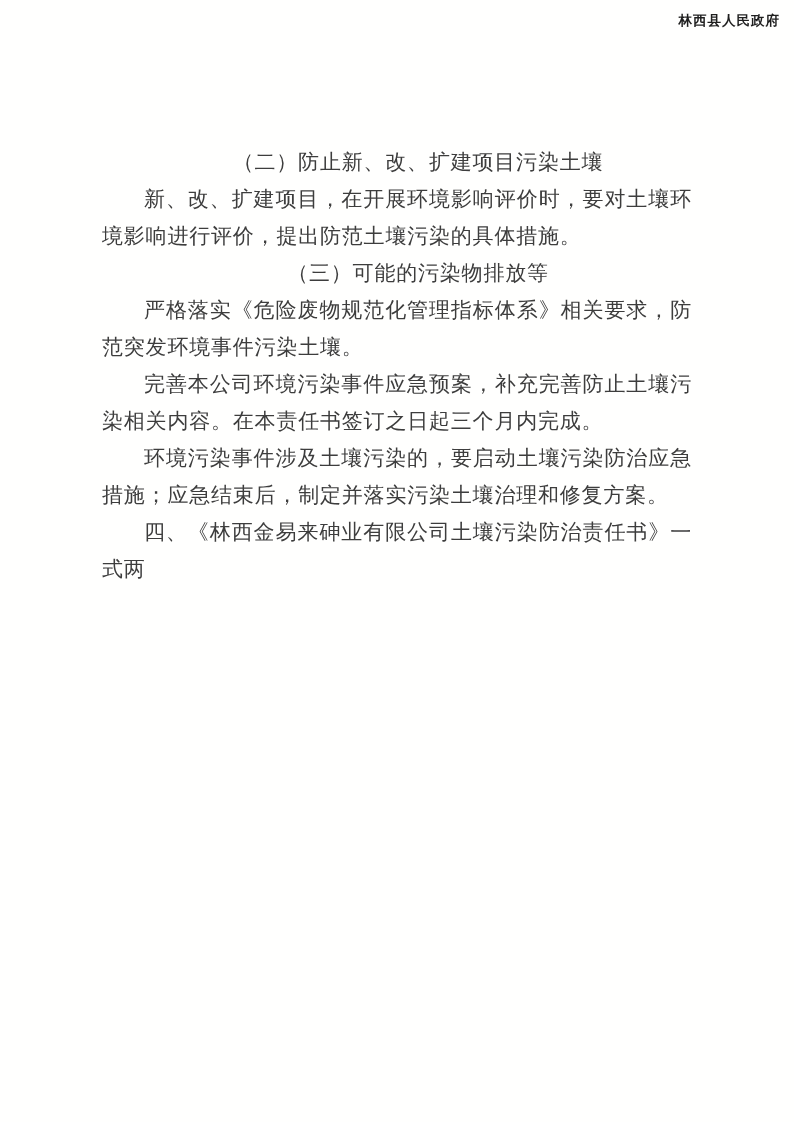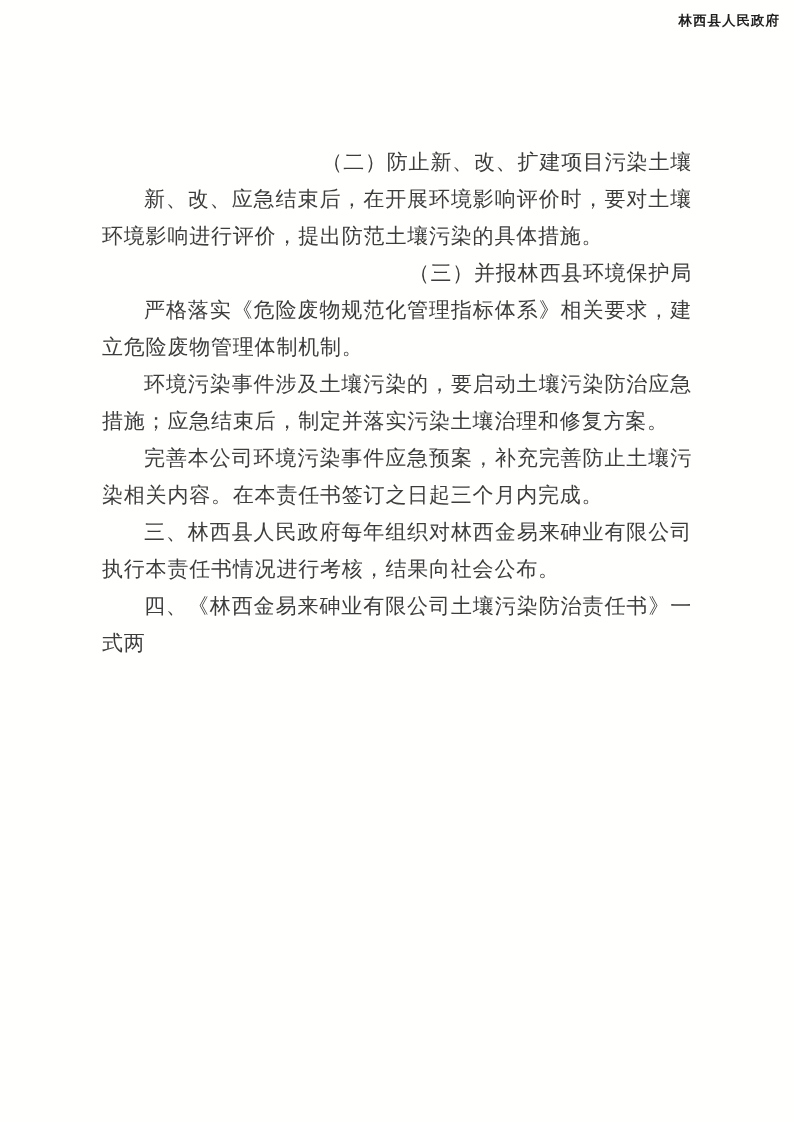--- a/index.html
+++ b/index.html
@@ -35,34 +35,33 @@
     margin: 0;
     font-size: 21px;
     line-height: 37px;
     letter-spacing: 0.8px;
     text-indent: 2em;
     text-align: justify;
     text-justify: inter-ideograph;
     word-break: break-all;
   }
   .para.heading {
-    text-align: right;
+    text-align: center;
   }
 </style>
 </head>
 <body>
 
 <div class="page">
 
   <div class="page-header">林西县人民政府</div>
 
   <div class="doc-body">
     <p class="para heading">（二）防止新、改、扩建项目污染土壤</p>
-    <p class="para">新、改、应急结束后，在开展环境影响评价时，要对土壤环境影响进行评价，提出防范土壤污染的具体措施。</p>
-    <p class="para heading">（三）并报林西县环境保护局</p>
-    <p class="para">严格落实《危险废物规范化管理指标体系》相关要求，建立危险废物管理体制机制。</p>
+    <p class="para">新、改、扩建项目，在开展环境影响评价时，要对土壤环境影响进行评价，提出防范土壤污染的具体措施。</p>
+    <p class="para heading">（三）可能的污染物排放等</p>
+    <p class="para">严格落实《危险废物规范化管理指标体系》相关要求，防范突发环境事件污染土壤。</p>
+    <p class="para">完善本公司环境污染事件应急预案，补充完善防止土壤污染相关内容。在本责任书签订之日起三个月内完成。</p>
     <p class="para">环境污染事件涉及土壤污染的，要启动土壤污染防治应急措施；应急结束后，制定并落实污染土壤治理和修复方案。</p>
-    <p class="para">完善本公司环境污染事件应急预案，补充完善防止土壤污染相关内容。在本责任书签订之日起三个月内完成。</p>
-    <p class="para">三、林西县人民政府每年组织对林西金易来砷业有限公司执行本责任书情况进行考核，结果向社会公布。</p>
     <p class="para">四、《林西金易来砷业有限公司土壤污染防治责任书》一式两</p>
   </div>
 
 </div>
 
 </body></html>

